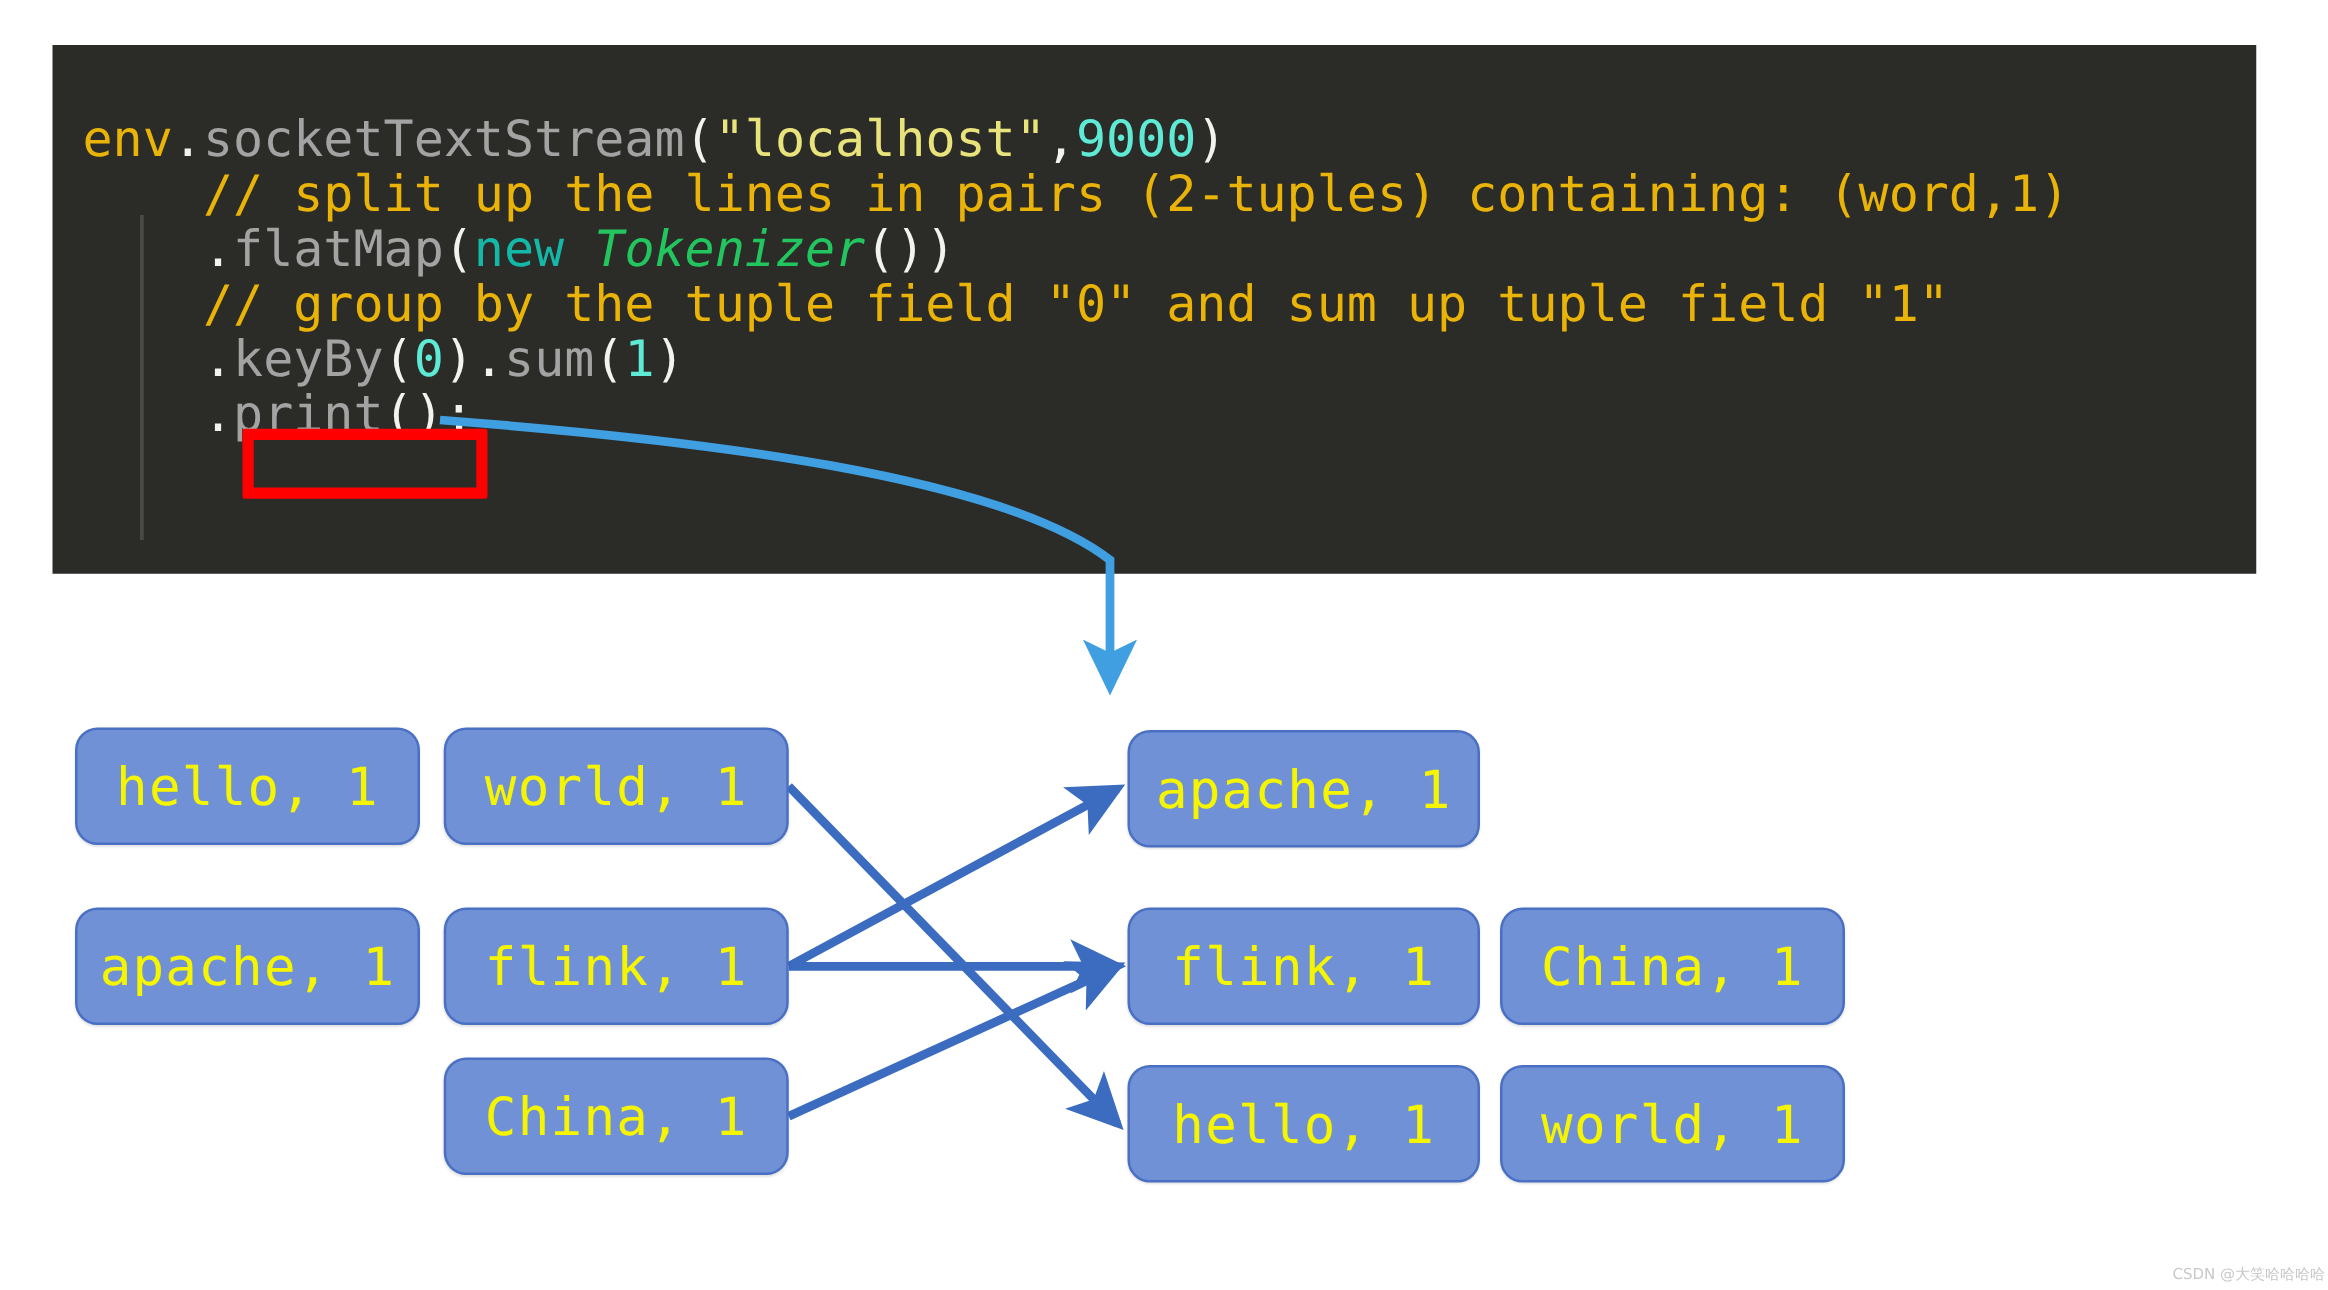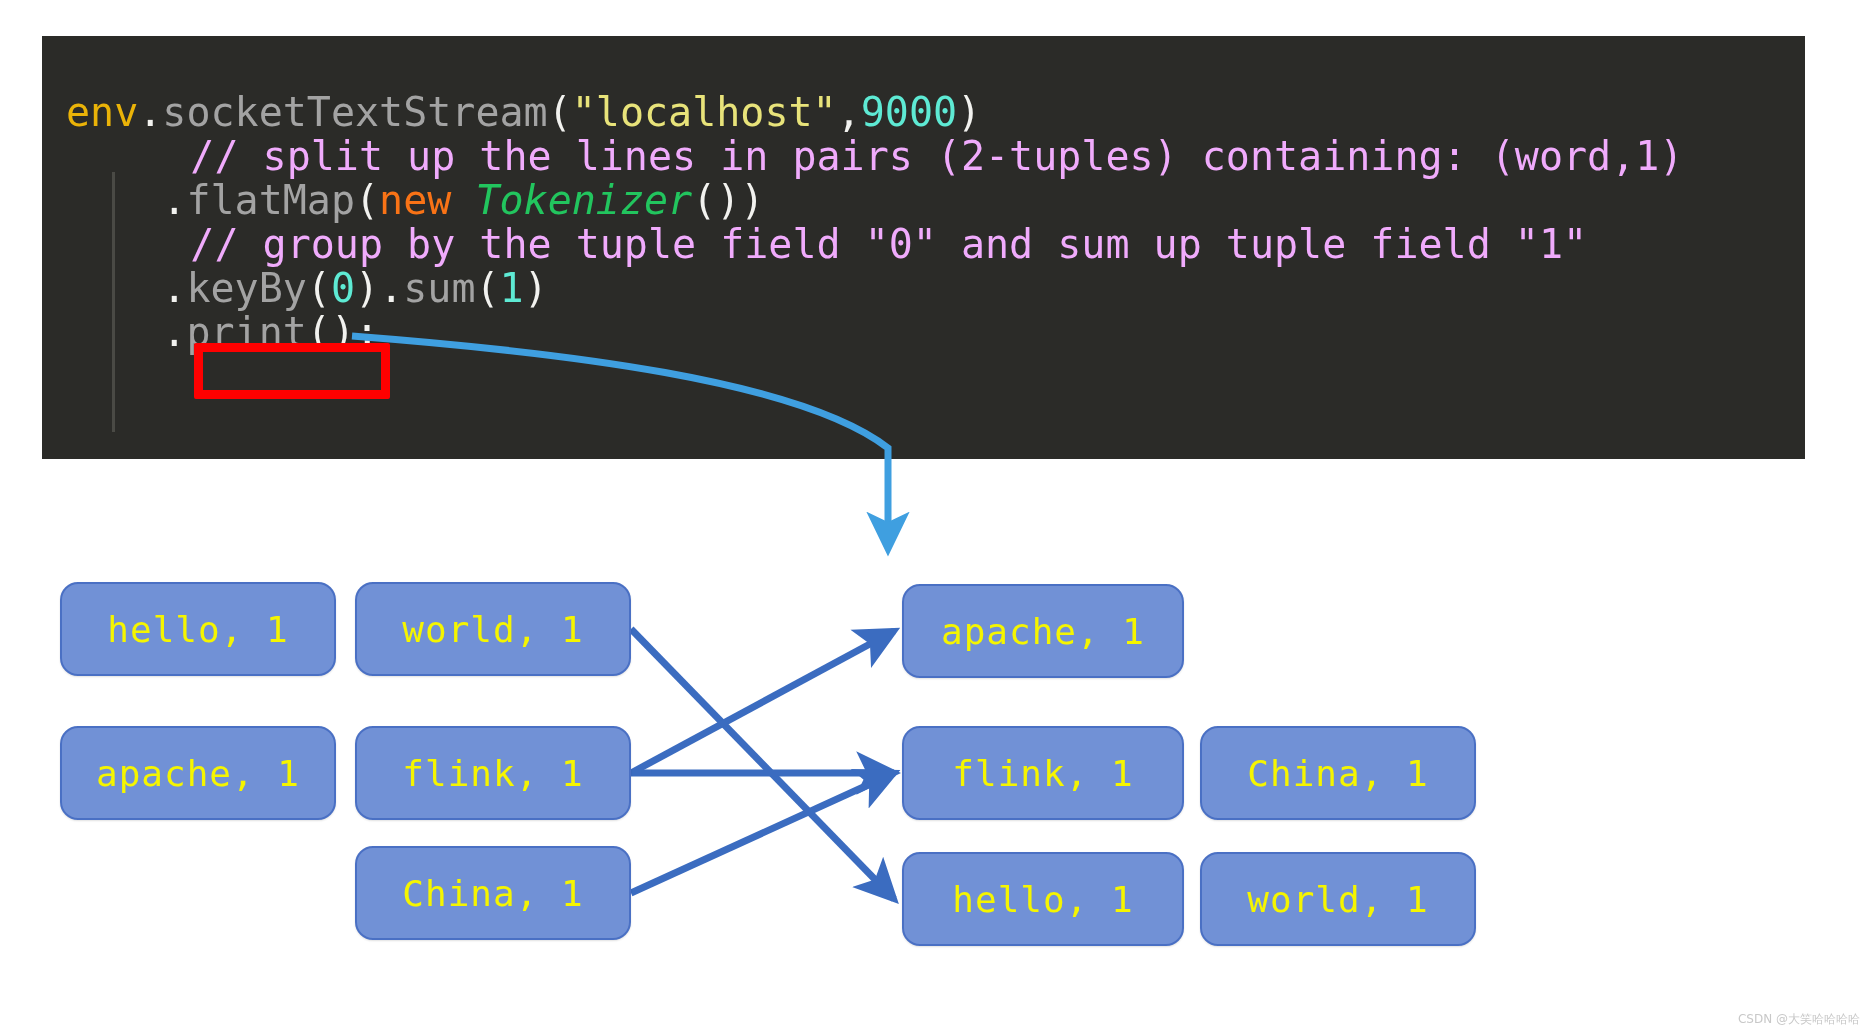--- a/index.html
+++ b/index.html
@@ -33,22 +33,22 @@
     font-size: 40px;
     line-height: 44px;
     white-space: pre;
     letter-spacing: 0px;
   }
   .cl { display: block; height: 44px; }
   .tok-plain   { color: #eab308; }
   .tok-method  { color: #a3a3a3; }
   .tok-string  { color: #e8e37a; }
   .tok-number  { color: #5eead4; }
-  .tok-comment { color: #f0abfc; margin-left: 28px; }
-  .tok-kw      { color: #f97316; margin-top: 39px; }
+  .tok-comment { color: #eab308; }
+  .tok-kw      { color: #14b8a6; margin-top: 39px; }
   .tok-type    { color: #22c55e; font-style: italic; }
   .tok-punc    { color: #f2f2ef; }
 
   
   #keyby-highlight {
     position: absolute;
     left: 152px; top: 307px;
     width: 196px; height: 56px;
     border: 9px solid #ff0000;
     border-radius: 2px;
@@ -62,21 +62,21 @@
   .wbox {
     position: absolute;
     background: #7191d6;
     border: 2px solid #4a70c4;
     border-radius: 18px;
     display: flex;
     align-items: center;
     justify-content: center;
     color: #f5f500;
     font-family: "DejaVu Sans Mono", "Liberation Mono", monospace;
-    font-size: 36px;
+    font-size: 42px;
     letter-spacing: 1px;
     box-shadow: 0 1px 2px rgba(0,0,0,0.12);
   }
 
   
   #watermark {
     position: absolute;
     right: 2px; bottom: 4px;
     color: #c8c8c8;
     font-size: 12px;

